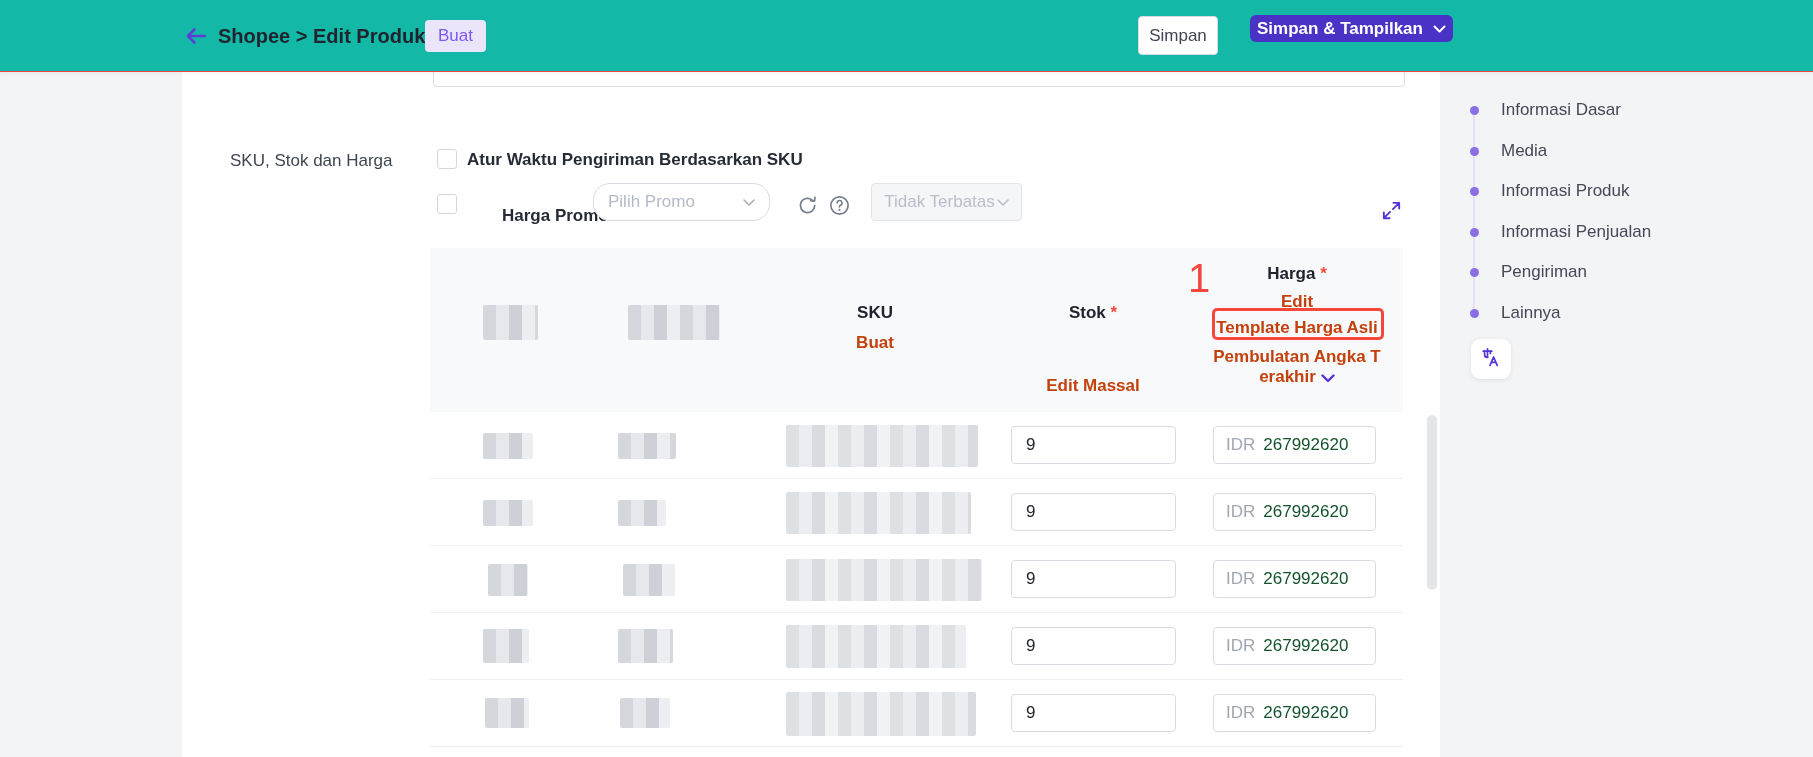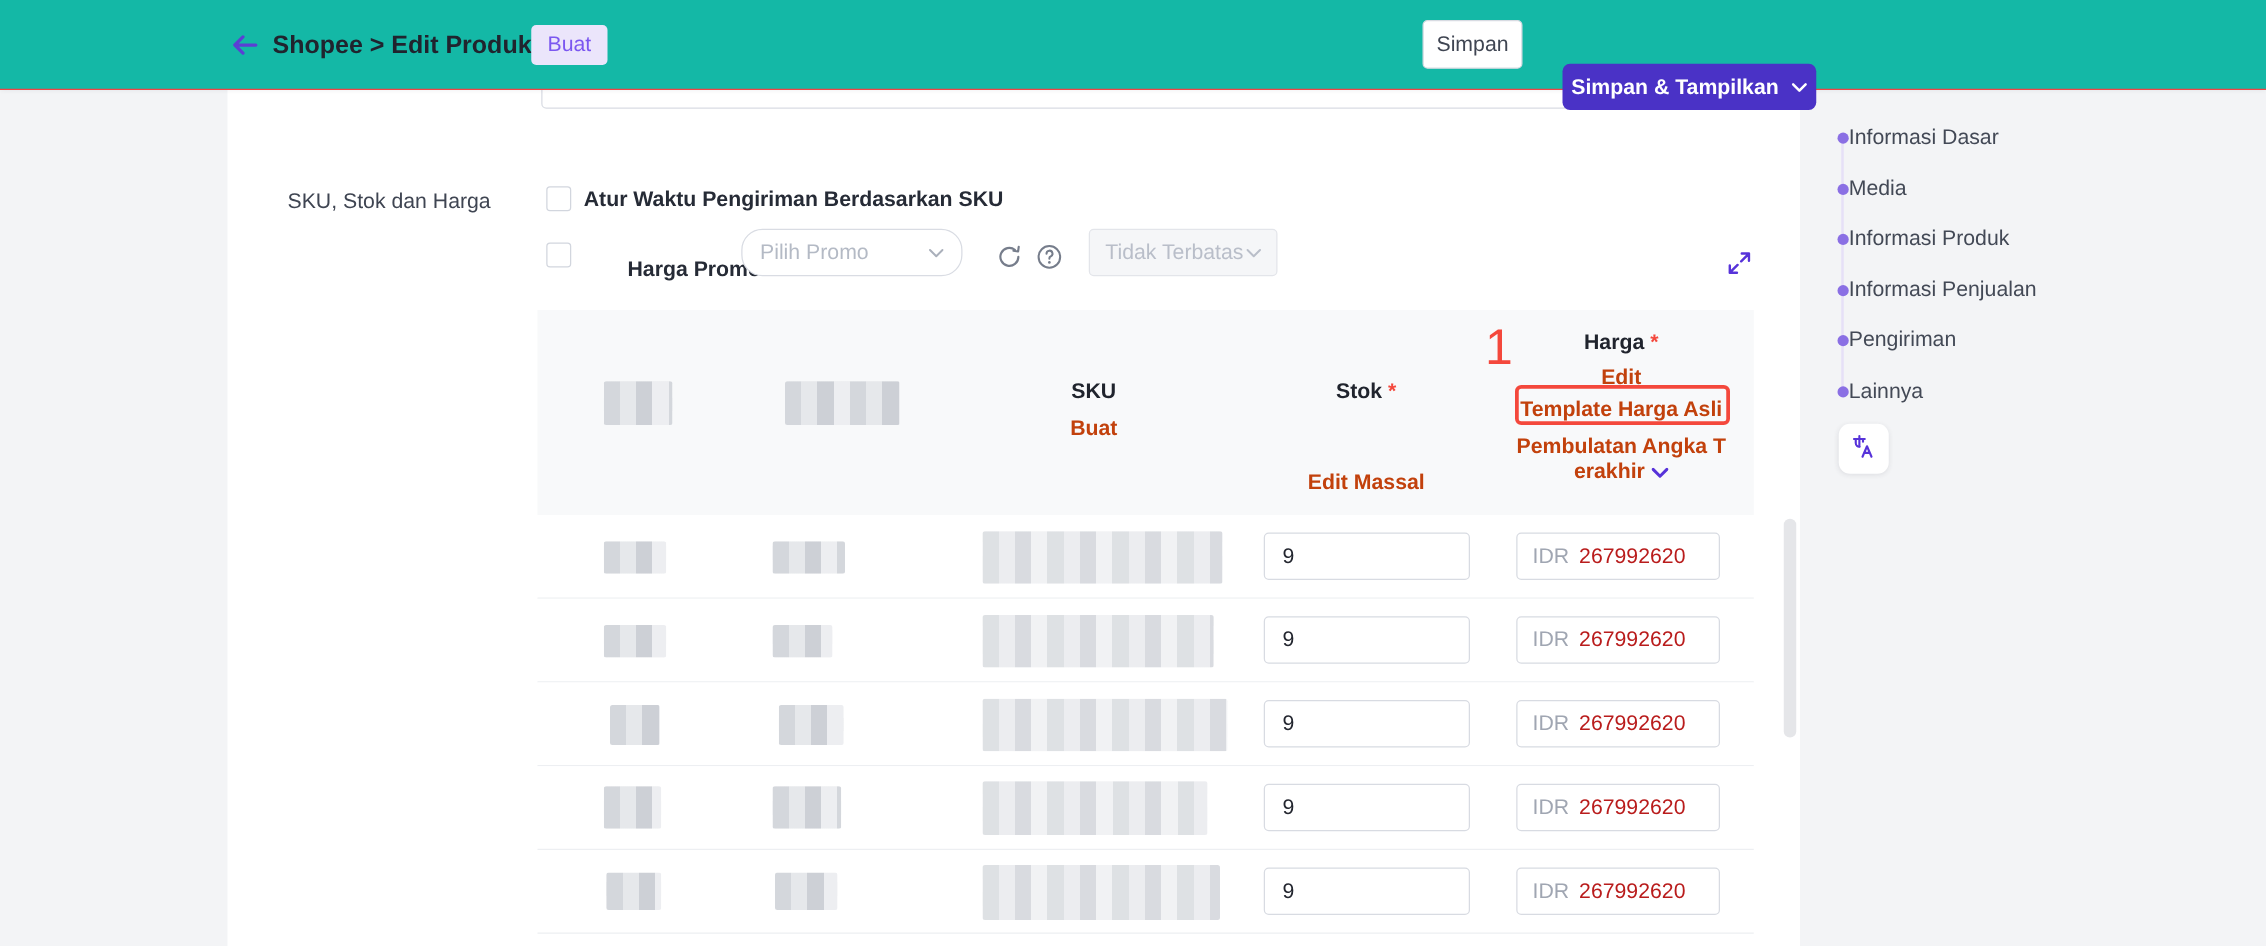--- a/index.html
+++ b/index.html
@@ -10,23 +10,23 @@
   .topbar { position:absolute; left:0; top:0; width:1813px; height:72px; background:#14b8a6;
             border-bottom:1px solid #ef4444; box-shadow:0 1px 4px rgba(30,34,50,.06); z-index:20; }
   .back-btn { position:absolute; left:183px; top:23px; width:26px; height:26px; cursor:pointer; }
   .page-title { position:absolute; left:218px; top:25px; font-size:20px; font-weight:700; color:#20242e; }
   .draf-badge { position:absolute; left:425px; top:20px; height:32px; padding:0 13px; background:#ebe5fb;
                 color:#7b57f0; font-size:17px; line-height:32px; border-radius:4px; font-weight:500; }
   .btn { position:absolute; top:16px; height:39px; background:#fff; border:1px solid #d8dbe2; border-radius:4px;
          font-size:17px; color:#3f4552; display:flex; align-items:center; justify-content:center; cursor:pointer; }
   .btn-ref { left:893px; width:230px; }
   .btn-save { left:1138px; width:80px; }
-  .btn-primary { position:absolute; left:1250px; top:15px; height:37px; width:203px; background:#4a32c6; color:#fff;
+  .btn-primary { position:absolute; left:1250px; top:15px; height:27px; width:203px; background:#4a32c6; color:#fff;
                  border:none; border-radius:6px; font-size:17px; font-weight:600; display:flex; align-items:center;
-                 justify-content:center; gap:10px; cursor:pointer;margin-top:36px; }
+                 justify-content:center; gap:10px; cursor:pointer; }
 
   
   .panel { position:absolute; left:182px; top:72px; width:1258px; height:685px; background:#ffffff; z-index:1; }
   .partial-input { position:absolute; left:433px; top:56px; width:972px; height:31px; background:#fff;
                    border:1px solid #d9dce3; border-radius:4px; z-index:2; }
 
   .section-label { position:absolute; left:230px; top:151px; font-size:17px; color:#3f4552; z-index:3; }
   .checkbox { position:absolute; width:20px; height:20px; border:1px solid #d2d6de; border-radius:3px; background:#fff; cursor:pointer; z-index:3; }
   .cb-label { position:absolute; font-size:17px; color:#262b36; z-index:3;font-weight:bold; }
 
@@ -54,28 +54,28 @@
       border-radius:2px; }
   .blur-light { opacity:.75; }
 
   .rows { position:absolute; left:430px; top:412px; width:973px; z-index:3; }
   .t-row { position:relative; height:67px; border-bottom:1px solid #edeff2; background:#fff; }
   .stok-input { position:absolute; left:581px; top:14px; width:165px; height:38px; border:1px solid #d8dbe2;
                 border-radius:4px; font-size:17px; color:#23262f; padding:0 14px; font-family:"Liberation Sans",sans-serif; }
   .price-input { position:absolute; left:783px; top:14px; width:163px; height:38px; border:1px solid #d8dbe2;
                  border-radius:4px; background:#fff; display:flex; align-items:center; padding:0 12px; gap:8px; cursor:text; }
   .price-prefix { font-size:17px; color:#a0a6b2; }
-  .price-value { font-size:17px; color:#b91c1c; font-weight:500; white-space:nowrap; }
+  .price-value { font-size:17px; color:#14532d; font-weight:500; white-space:nowrap; }
 
   .scroll-thumb { position:absolute; left:1427px; top:415px; width:10px; height:175px; border-radius:5px;
                   background:#e5e6e9; z-index:4; cursor:pointer; }
 
   
   .nav-line { position:absolute; left:1473px; top:113px; width:2px; height:201px; background:#e6e0f7; z-index:1; }
-  .nav-item { position:absolute; left:1470px; height:28px; display:flex; align-items:center; cursor:pointer; z-index:2; }
+  .nav-item { position:absolute; left:1470px; height:28px; display:flex; align-items:center; gap:22px; cursor:pointer; z-index:2; }
   .nav-dot { width:9px; height:9px; border-radius:50%; background:#8a6fe4; flex:none; }
   .nav-label { font-size:17px; color:#434956; }
   .translate-btn { position:absolute; left:1471px; top:339px; width:40px; height:40px; background:#fff; border-radius:9px;
                    box-shadow:0 1px 4px rgba(40,44,63,.10); display:flex; align-items:center; justify-content:center;
                    cursor:pointer; z-index:2; }
 </style>
 </head>
 <body>
 
 <div class="panel"></div>

